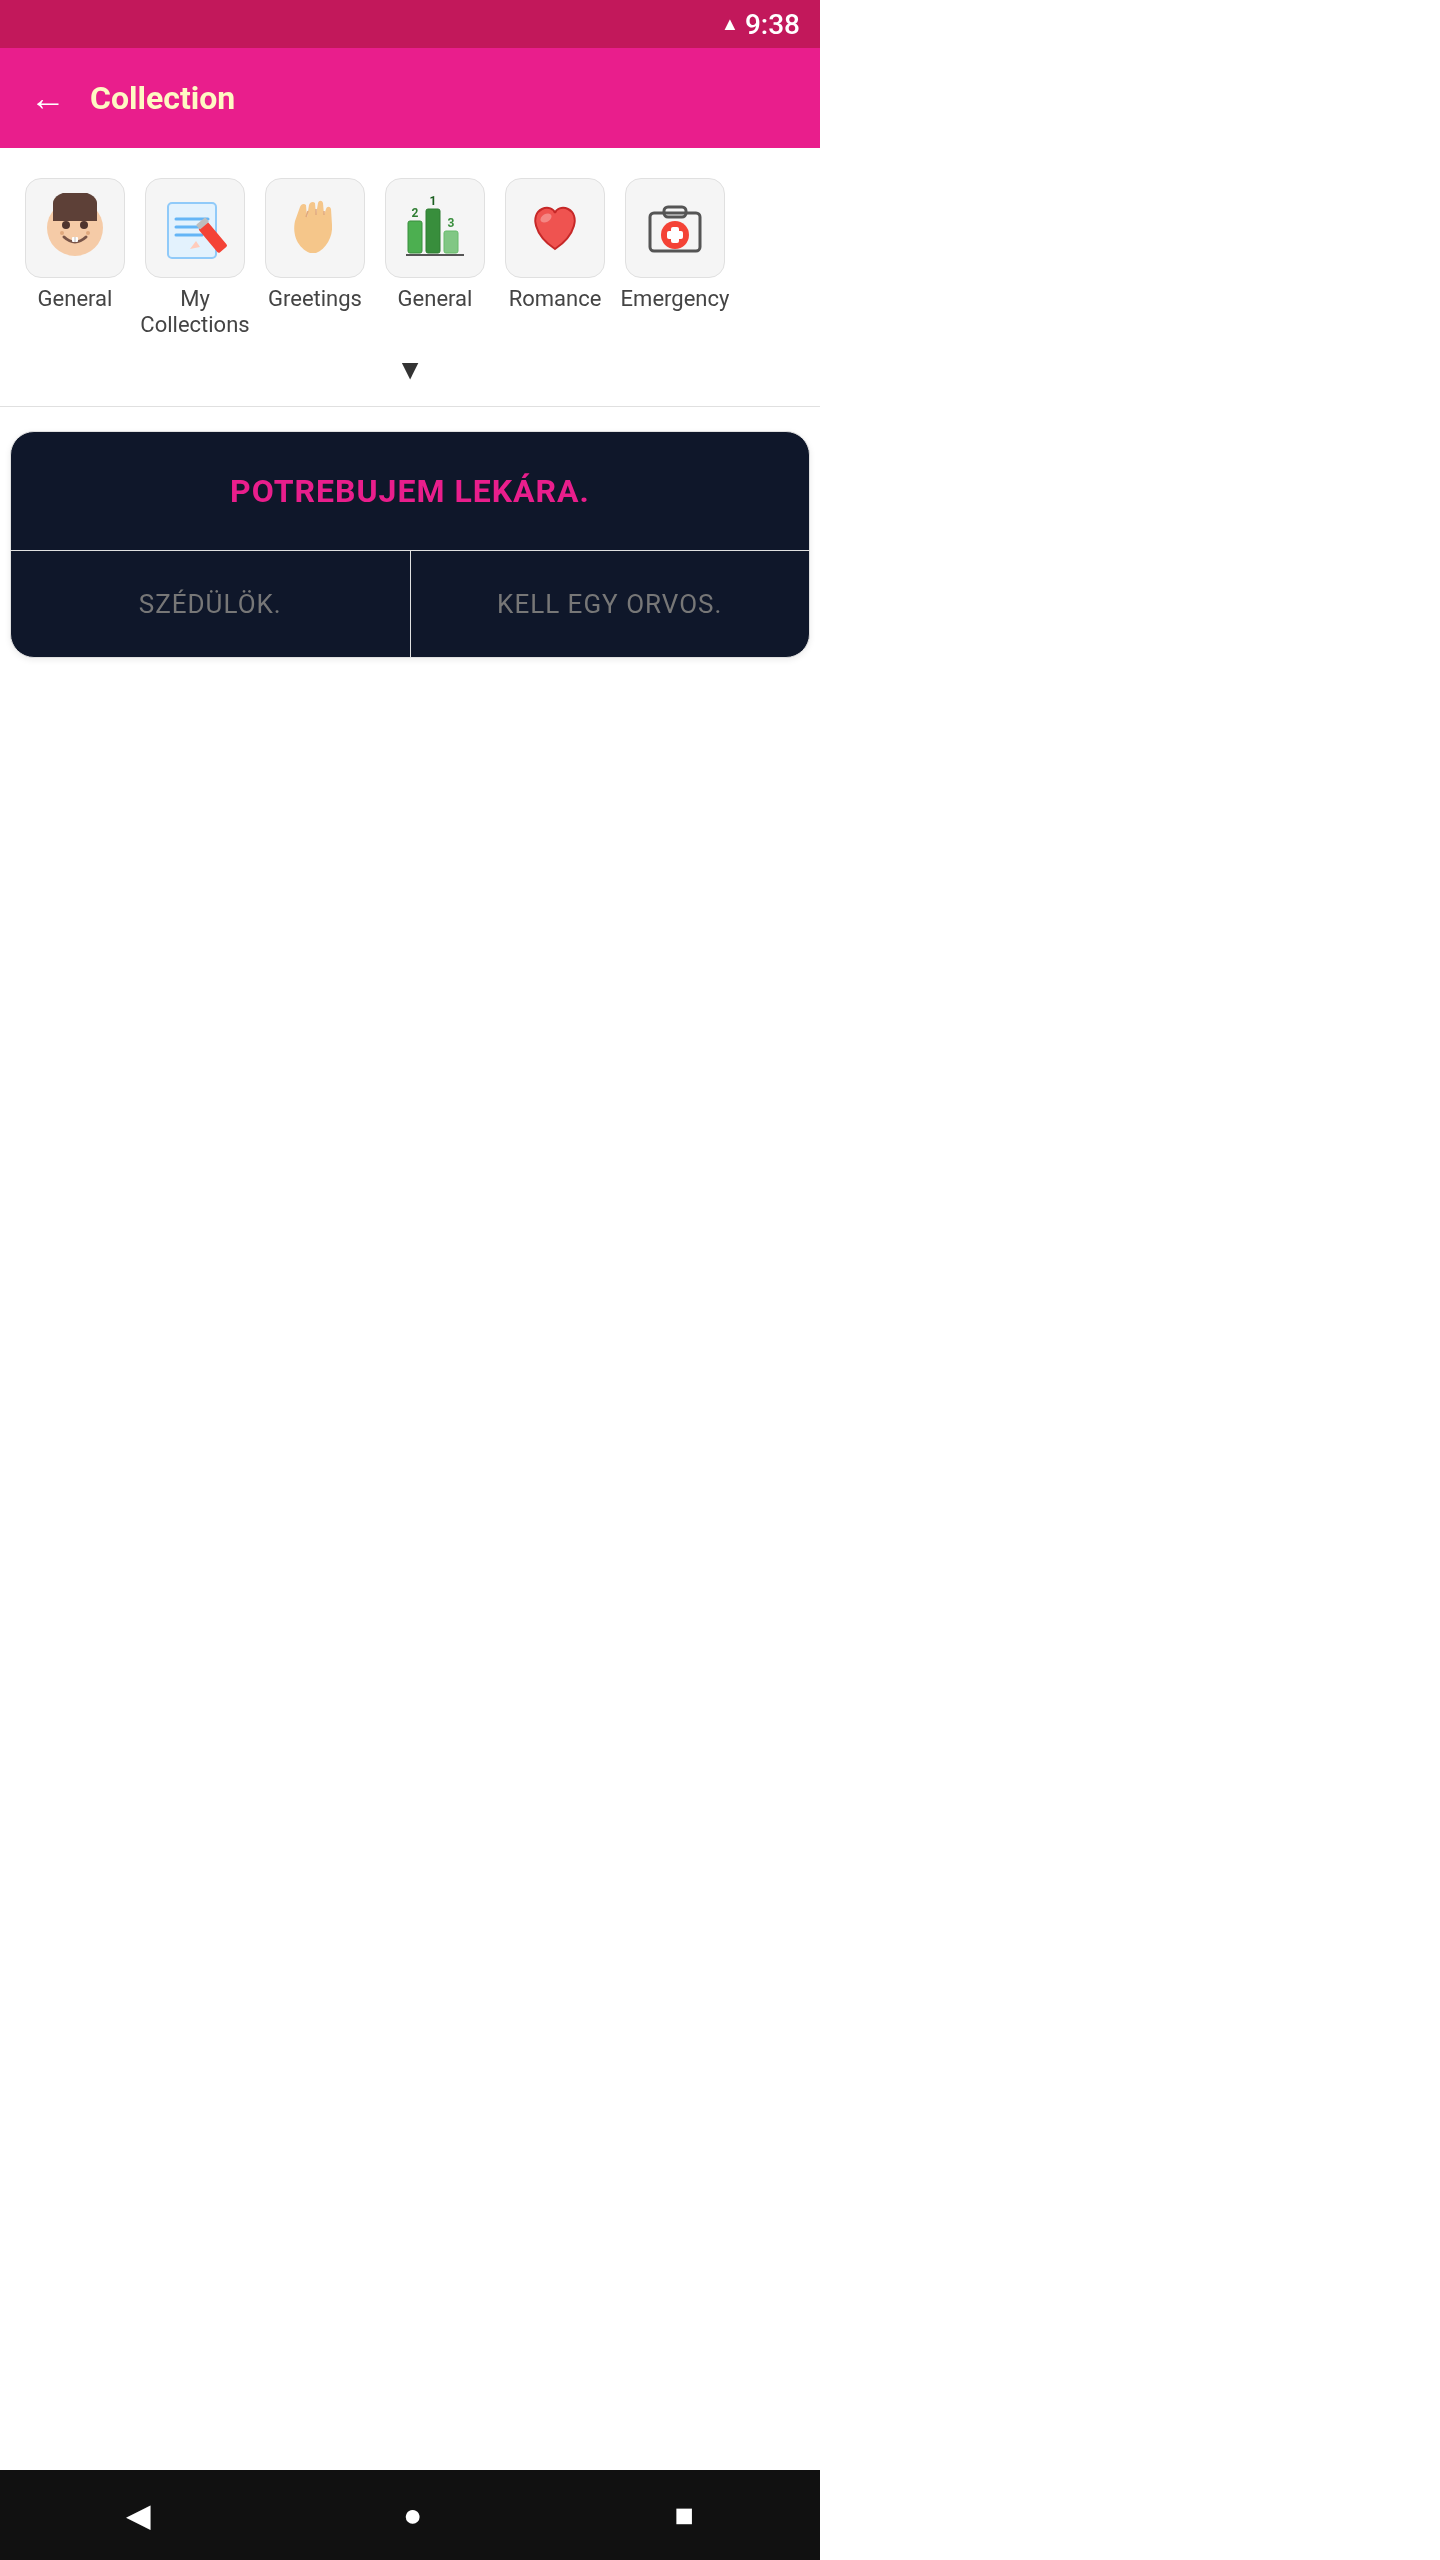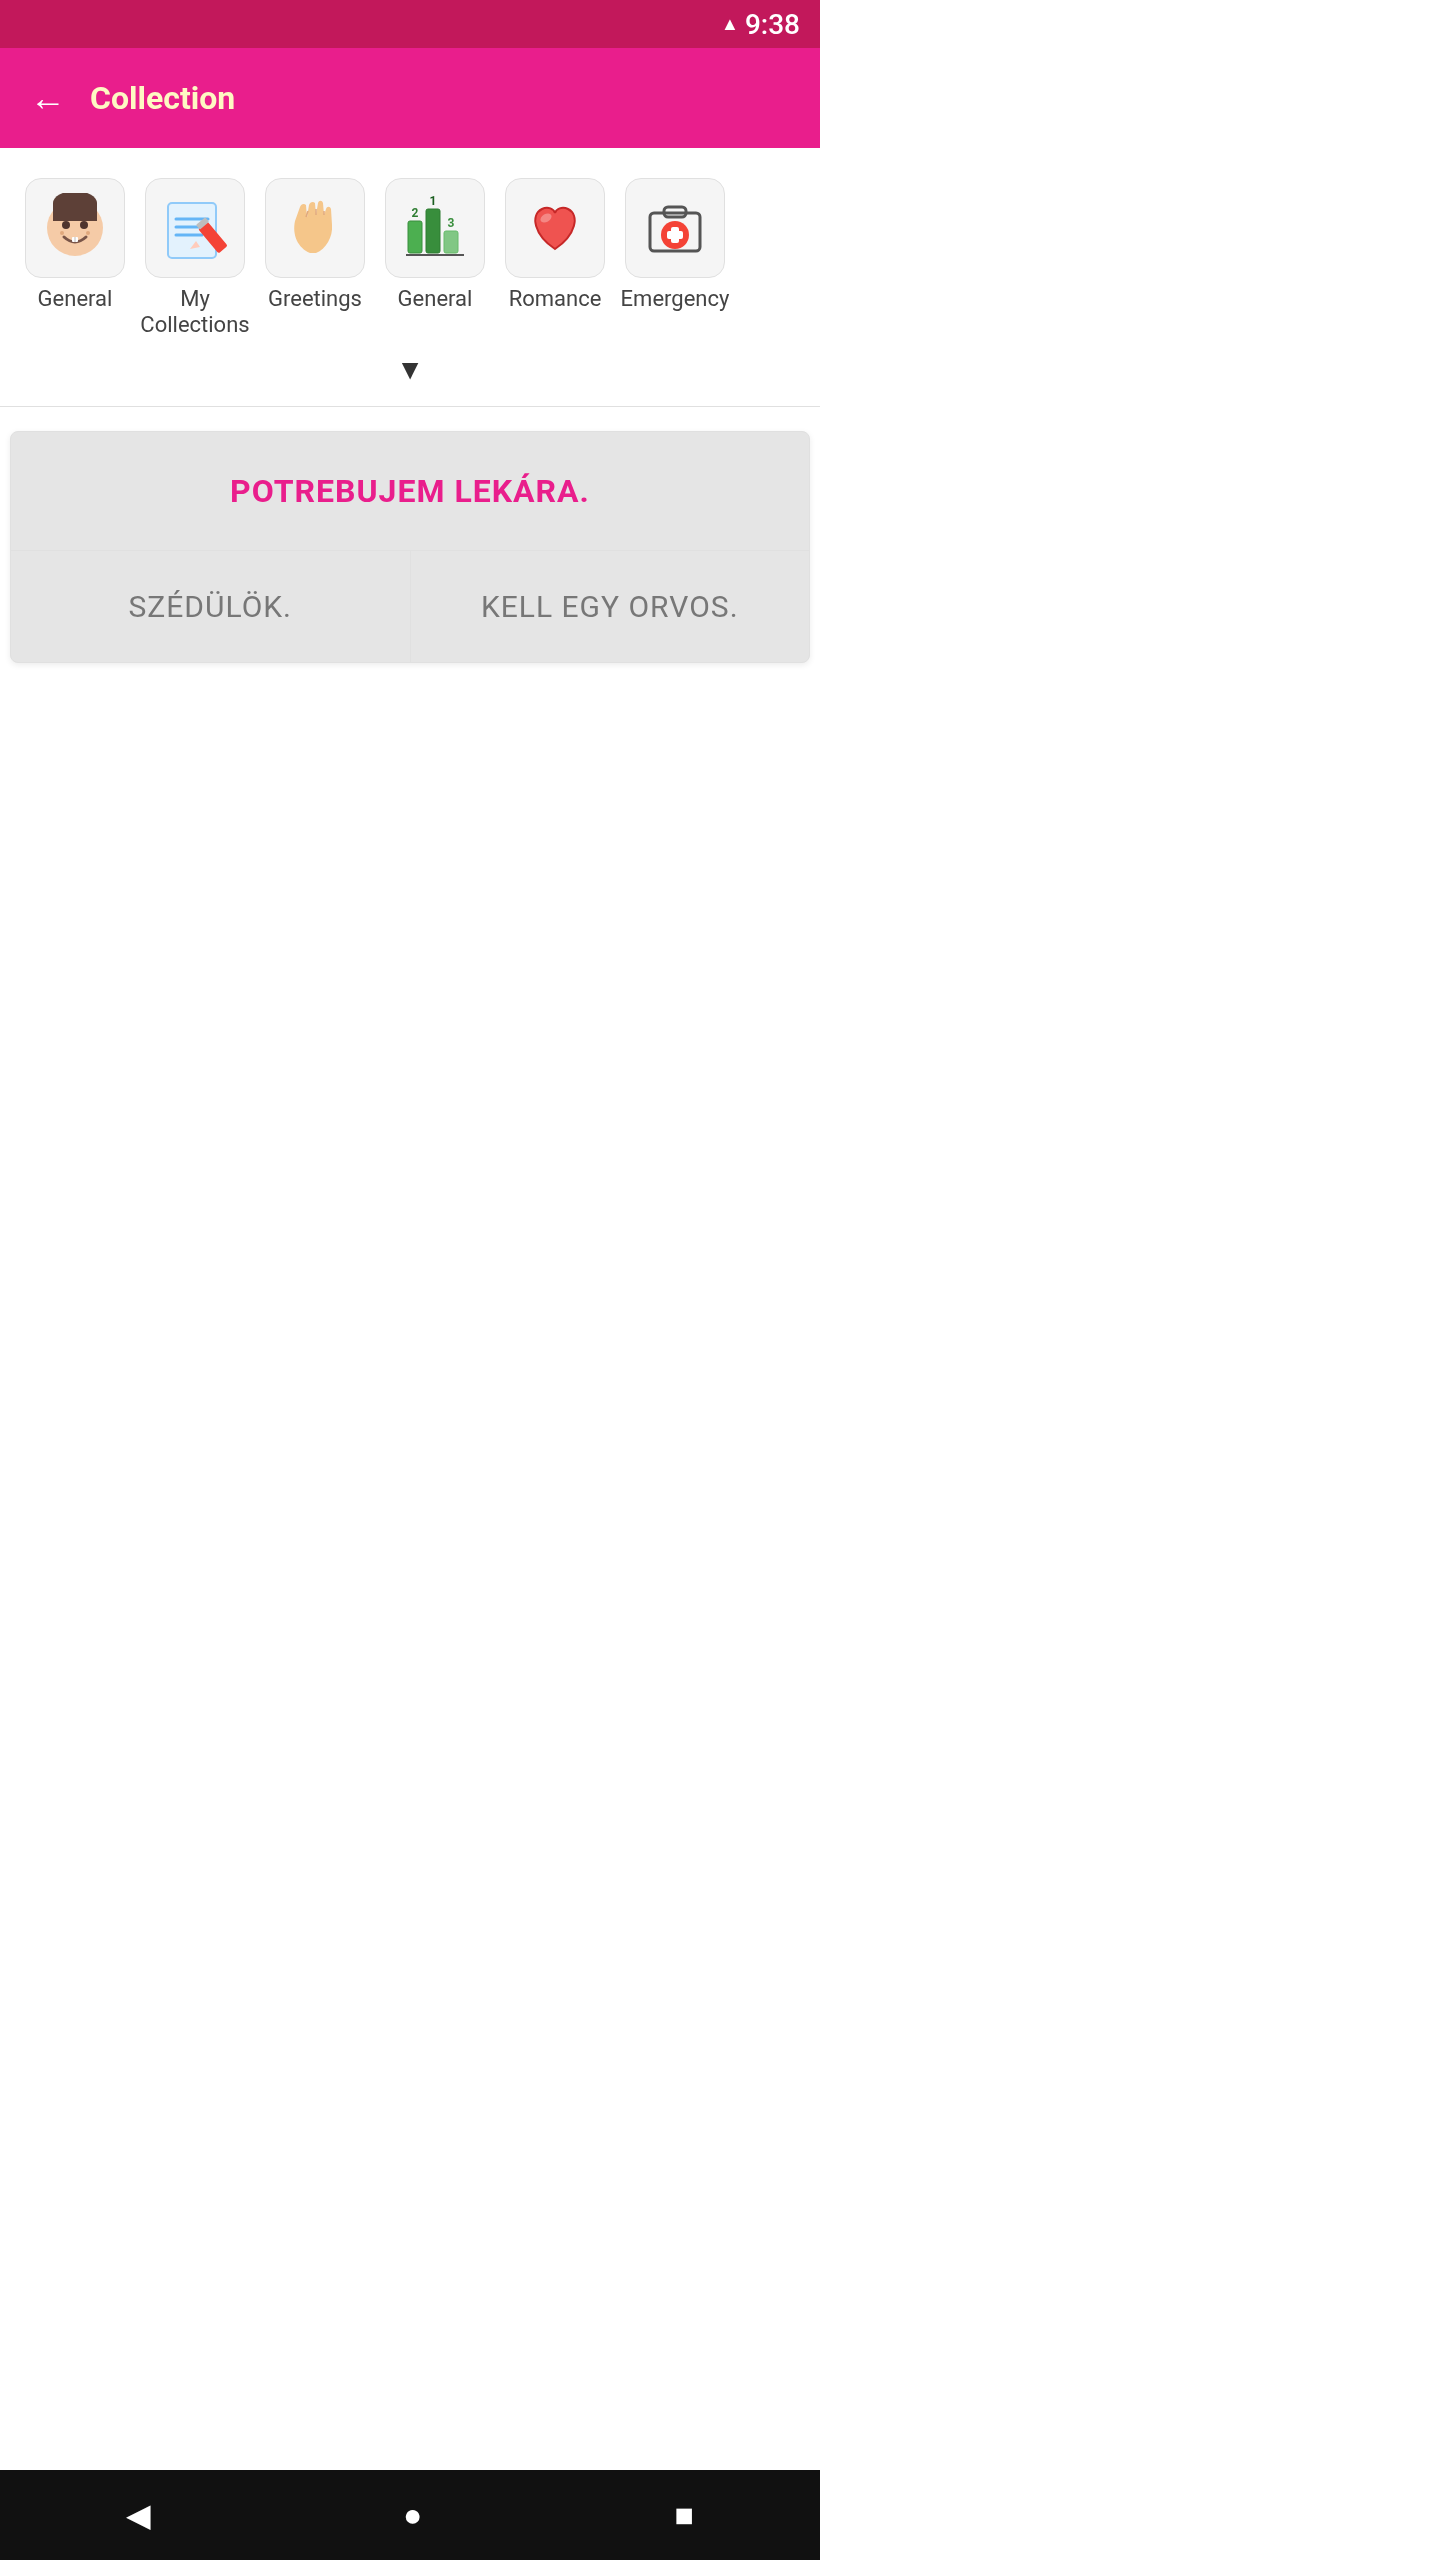--- a/index.html
+++ b/index.html
@@ -112,46 +112,46 @@
     
     .divider {
       height: 1px;
       background: #e0e0e0;
       margin: 0;
     }
 
     
     .phrase-card {
       margin: 24px 10px;
-      border-radius: 8px;
+      border-radius: 24px;
       border: 1px solid #e0e0e0;
       box-shadow: 0 2px 6px rgba(0,0,0,0.08);
       overflow: hidden;
-      background: #e5e5e5;
+      background: #0f172a;
     }
     .phrase-main {
       padding: 40px 20px;
       text-align: center;
       border-bottom: 1px solid #e0e0e0;
     }
     .phrase-main-text {
       font-size: 32px;
       font-weight: 700;
       color: #e91e8c;
       letter-spacing: 1px;
     }
     .phrase-translations {
       display: flex;
       flex-direction: row;
     }
     .phrase-translation {
       flex: 1;
       padding: 38px 20px;
       text-align: center;
-      font-size: 30px;
+      font-size: 26px;
       color: #777;
       letter-spacing: 1px;
       cursor: pointer;
     }
     .phrase-translation:first-child {
       border-right: 1px solid #e0e0e0;
     }
 
     
     .bottom-nav {

